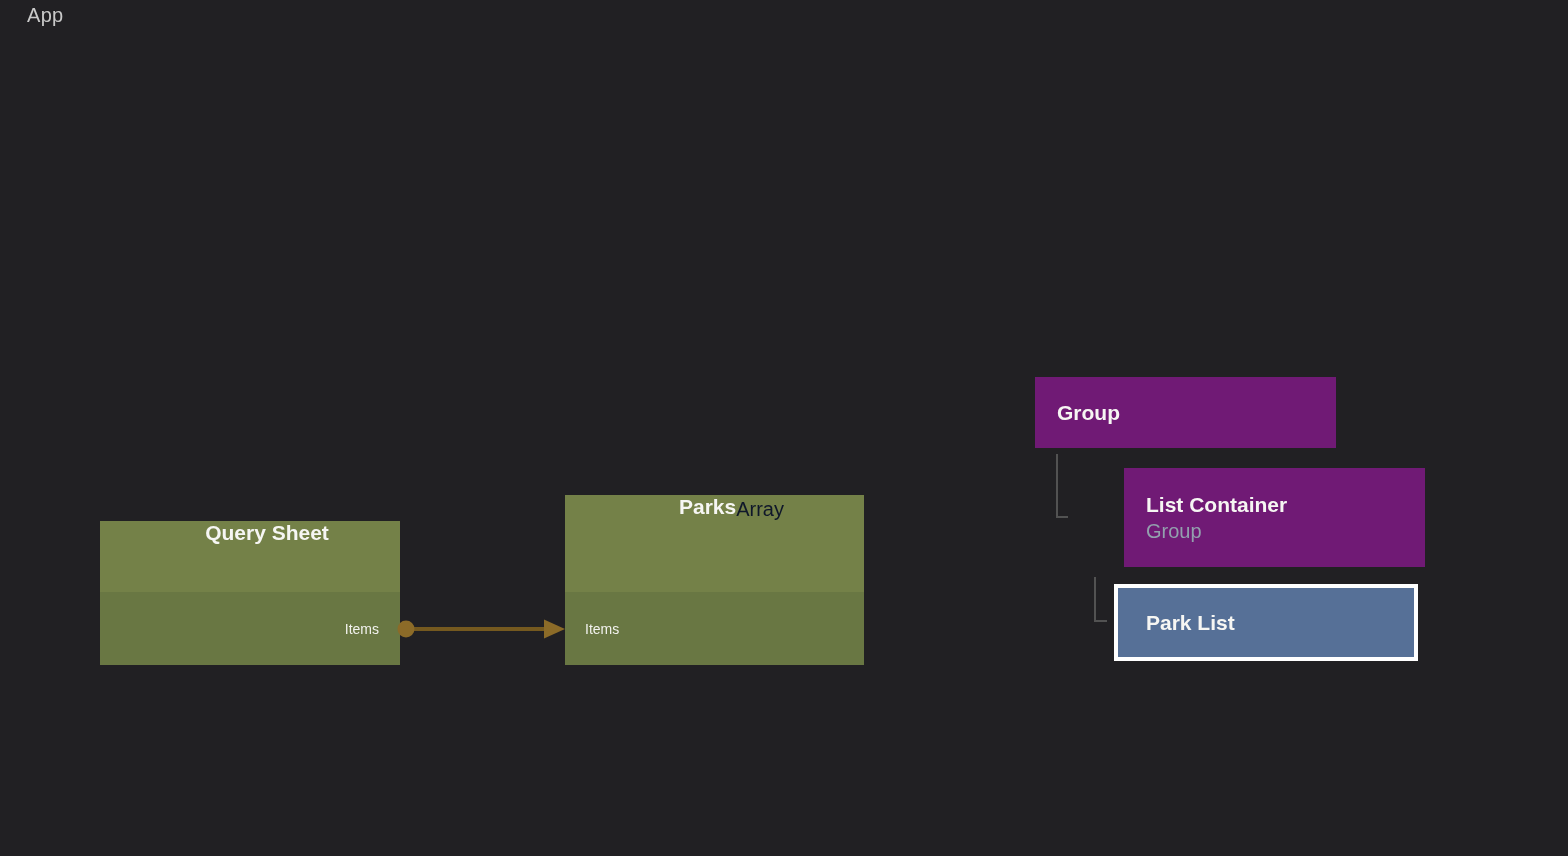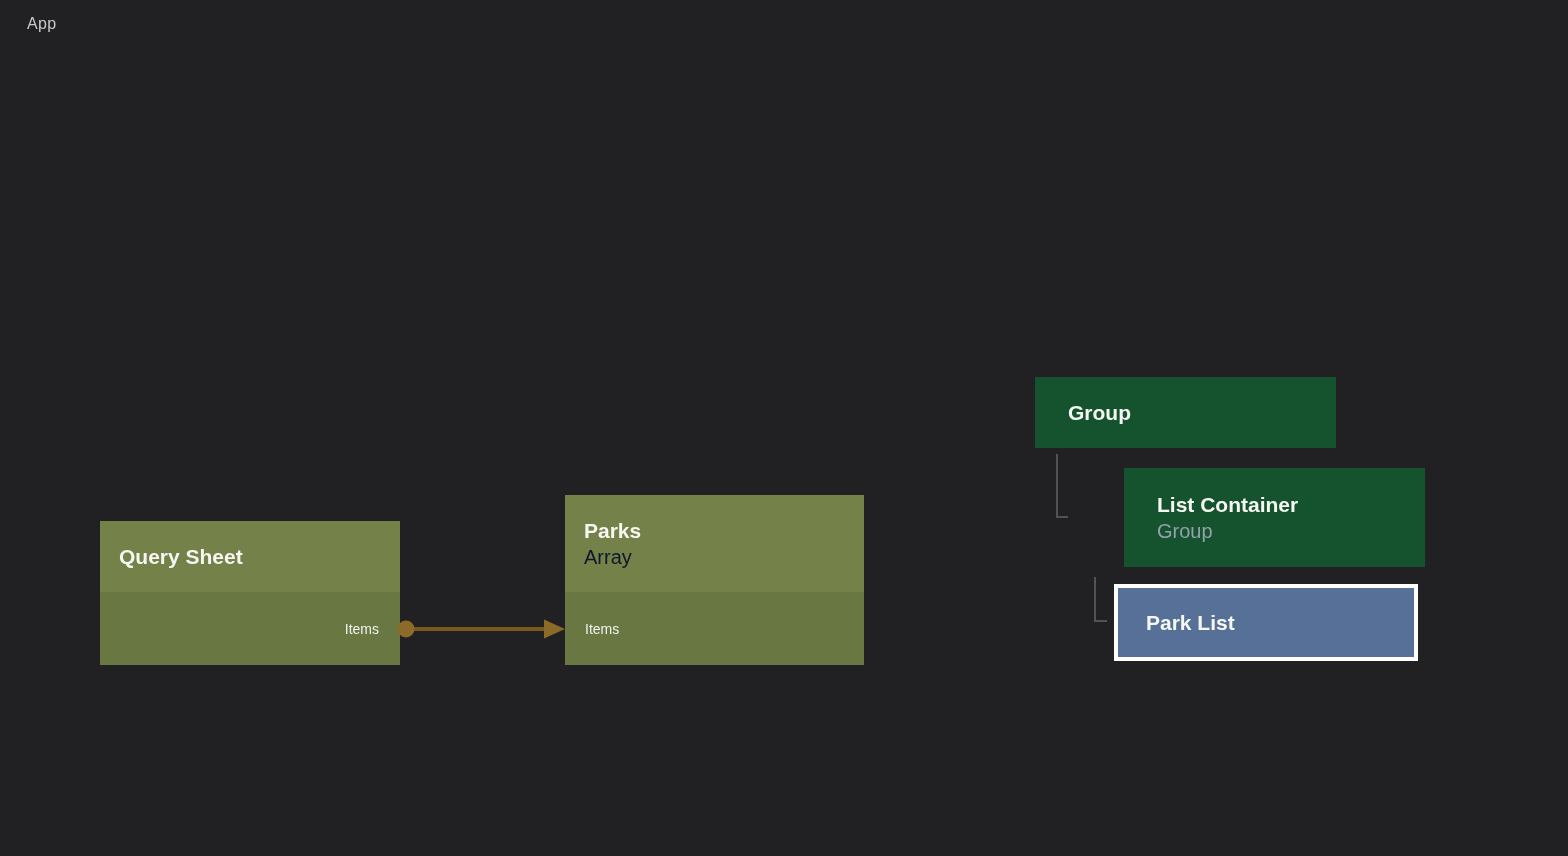--- a/index.html
+++ b/index.html
@@ -6,31 +6,31 @@
   html, body {
     width: 1568px; height: 856px;
     background: #212023;
     overflow: hidden;
     font-family: "Liberation Sans", "DejaVu Sans", sans-serif;
     position: relative;
   }
   .canvas { position: absolute; inset: 0; }
 
   .app-label {
-    position: absolute; left: 27px; top: 15px;
-    font-size: 16px; color: #c9c9c9; font-weight: 400;
+    position: absolute; left: 27px; top: 4px;
+    font-size: 20px; color: #c9c9c9; font-weight: 400;
     letter-spacing: 0.3px;
   }
 
   
   .flow-node { position: absolute; }
   .flow-node .hdr {
     background: #748148; width: 100%;
-    display: flex; flex-direction: column; justify-content: center;
-    padding-left: 19px;
+    display: flex; justify-content: center;
+    padding-left: 34px;
   }
   .flow-node .bdy {
     background: #697743; width: 100%;
     display: flex; align-items: center;
   }
   .node-title { font-size: 21px; font-weight: 600; color: #f6f6f3; }
   .node-subtitle { font-size: 20px; font-weight: 400; color: #0f172a; margin-top: 3px; }
   .port-label { font-size: 14px; color: #f2f2ee; }
 
   #node-query-sheet { left: 100px; top: 521px; width: 300px; height: 144px; }
@@ -39,23 +39,23 @@
 
   #node-parks { left: 565px; top: 495px; width: 299px; height: 170px; }
   #node-parks .hdr { height: 97px; }
   #node-parks .bdy { height: 73px; justify-content: flex-start; padding-left: 20px; }
 
   
   #connection-arrow { position: absolute; left: 395px; top: 615px; width: 176px; height: 28px; }
 
   
   .tree-node {
-    position: absolute; background: #14532d;
+    position: absolute; background: #701a75;
     display: flex; flex-direction: column; justify-content: center;
-    padding-left: 33px;
+    padding-left: 22px;
   }
   .tree-node .node-subtitle { color: #93a0ae; }
   #tree-group { left: 1035px; top: 377px; width: 301px; height: 71px; }
   #tree-list-container { left: 1076px; top: 468px; width: 301px; height: 99px; margin-left: 48px; }
   #tree-park-list {
     left: 1114px; top: 584px; width: 304px; height: 77px;
     background: #567097; border: 4px solid #ffffff;
     padding-left: 28px;
   }
 

